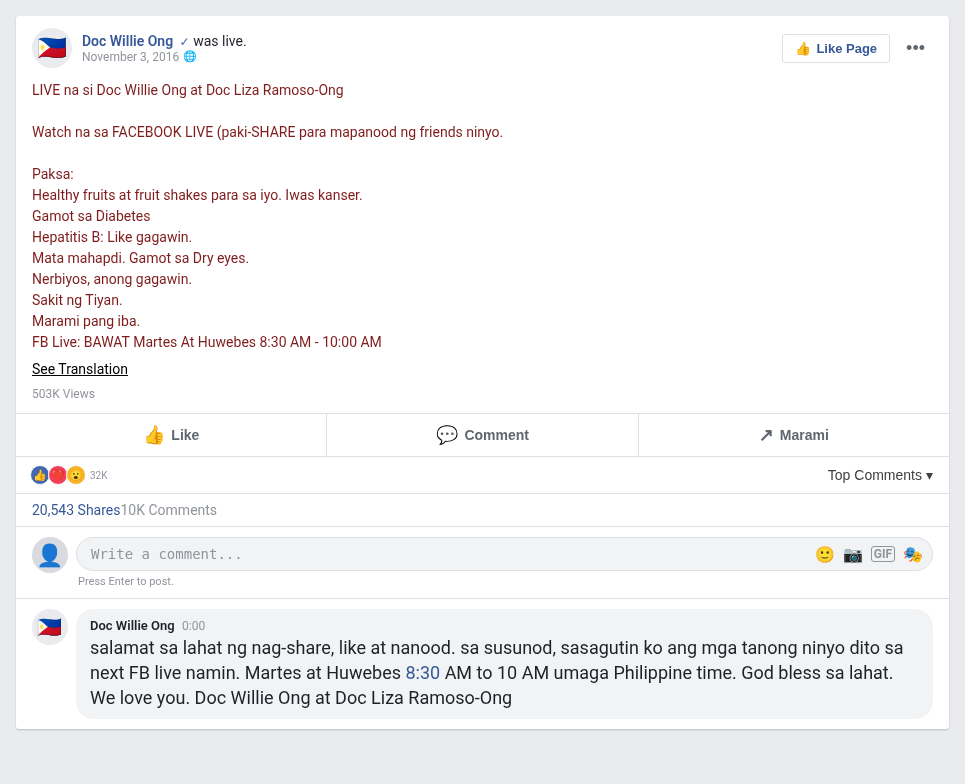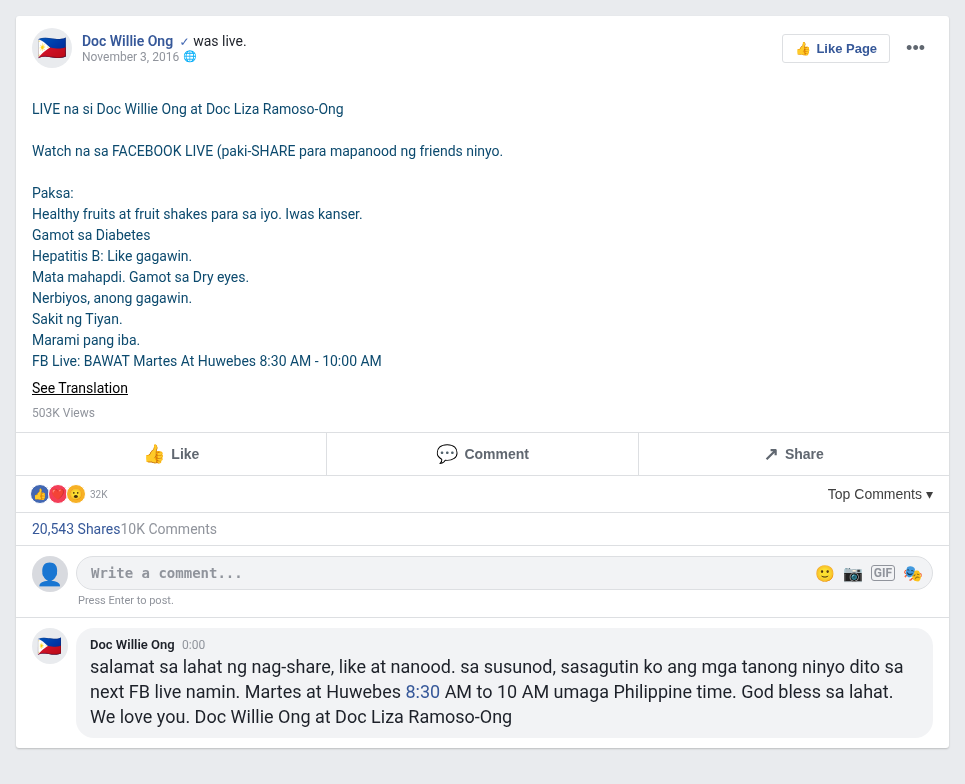--- a/index.html
+++ b/index.html
@@ -97,22 +97,21 @@
       padding: 4px 8px;
     }
 
     
     .post-body {
       padding: 0 16px 12px;
     }
     .post-text {
       font-size: 14px;
       line-height: 1.5;
-      color: #0c4a6e;
-      margin-top: 19px;
+      color: #7f1d1d;
     }
     .see-translation {
       color: #000000;
       font-size: 14px;
       cursor: pointer;
       margin-top: 8px;
       display: inline-block;
     }
     .views-count {
       font-size: 12px;
@@ -251,21 +250,20 @@
     .comment-input::placeholder {
       color: #90949c;
     }
     .comment-input-outer {
       position: relative;
       display: flex;
       align-items: center;
     }
     .comment-input-outer .comment-input {
       padding-right: 100px;
-      font-weight: bold;
     }
     .input-icon-row {
       position: absolute;
       right: 10px;
       display: flex;
       align-items: center;
       gap: 8px;
       color: #90949c;
       font-size: 16px;
     }
@@ -372,21 +370,21 @@
     <button class="action-btn">
       <span class="action-icon">👍</span>
       <span>Like</span>
     </button>
     <button class="action-btn">
       <span class="action-icon">💬</span>
       <span>Comment</span>
     </button>
     <button class="action-btn">
       <span class="action-icon">↗</span>
-      <span>Share</span>
+      <span>Marami</span>
     </button>
   </div>
 
   <div class="reactions-row">
     <div class="reactions-left">
       <div class="reaction-emojis">
         <span class="reaction-bubble like" style="font-size:11px; color:#fff;">👍</span>
         <span class="reaction-bubble love" style="font-size:11px;">❤️</span>
         <span class="reaction-bubble wow" style="font-size:11px;">😮</span>
       </div>

